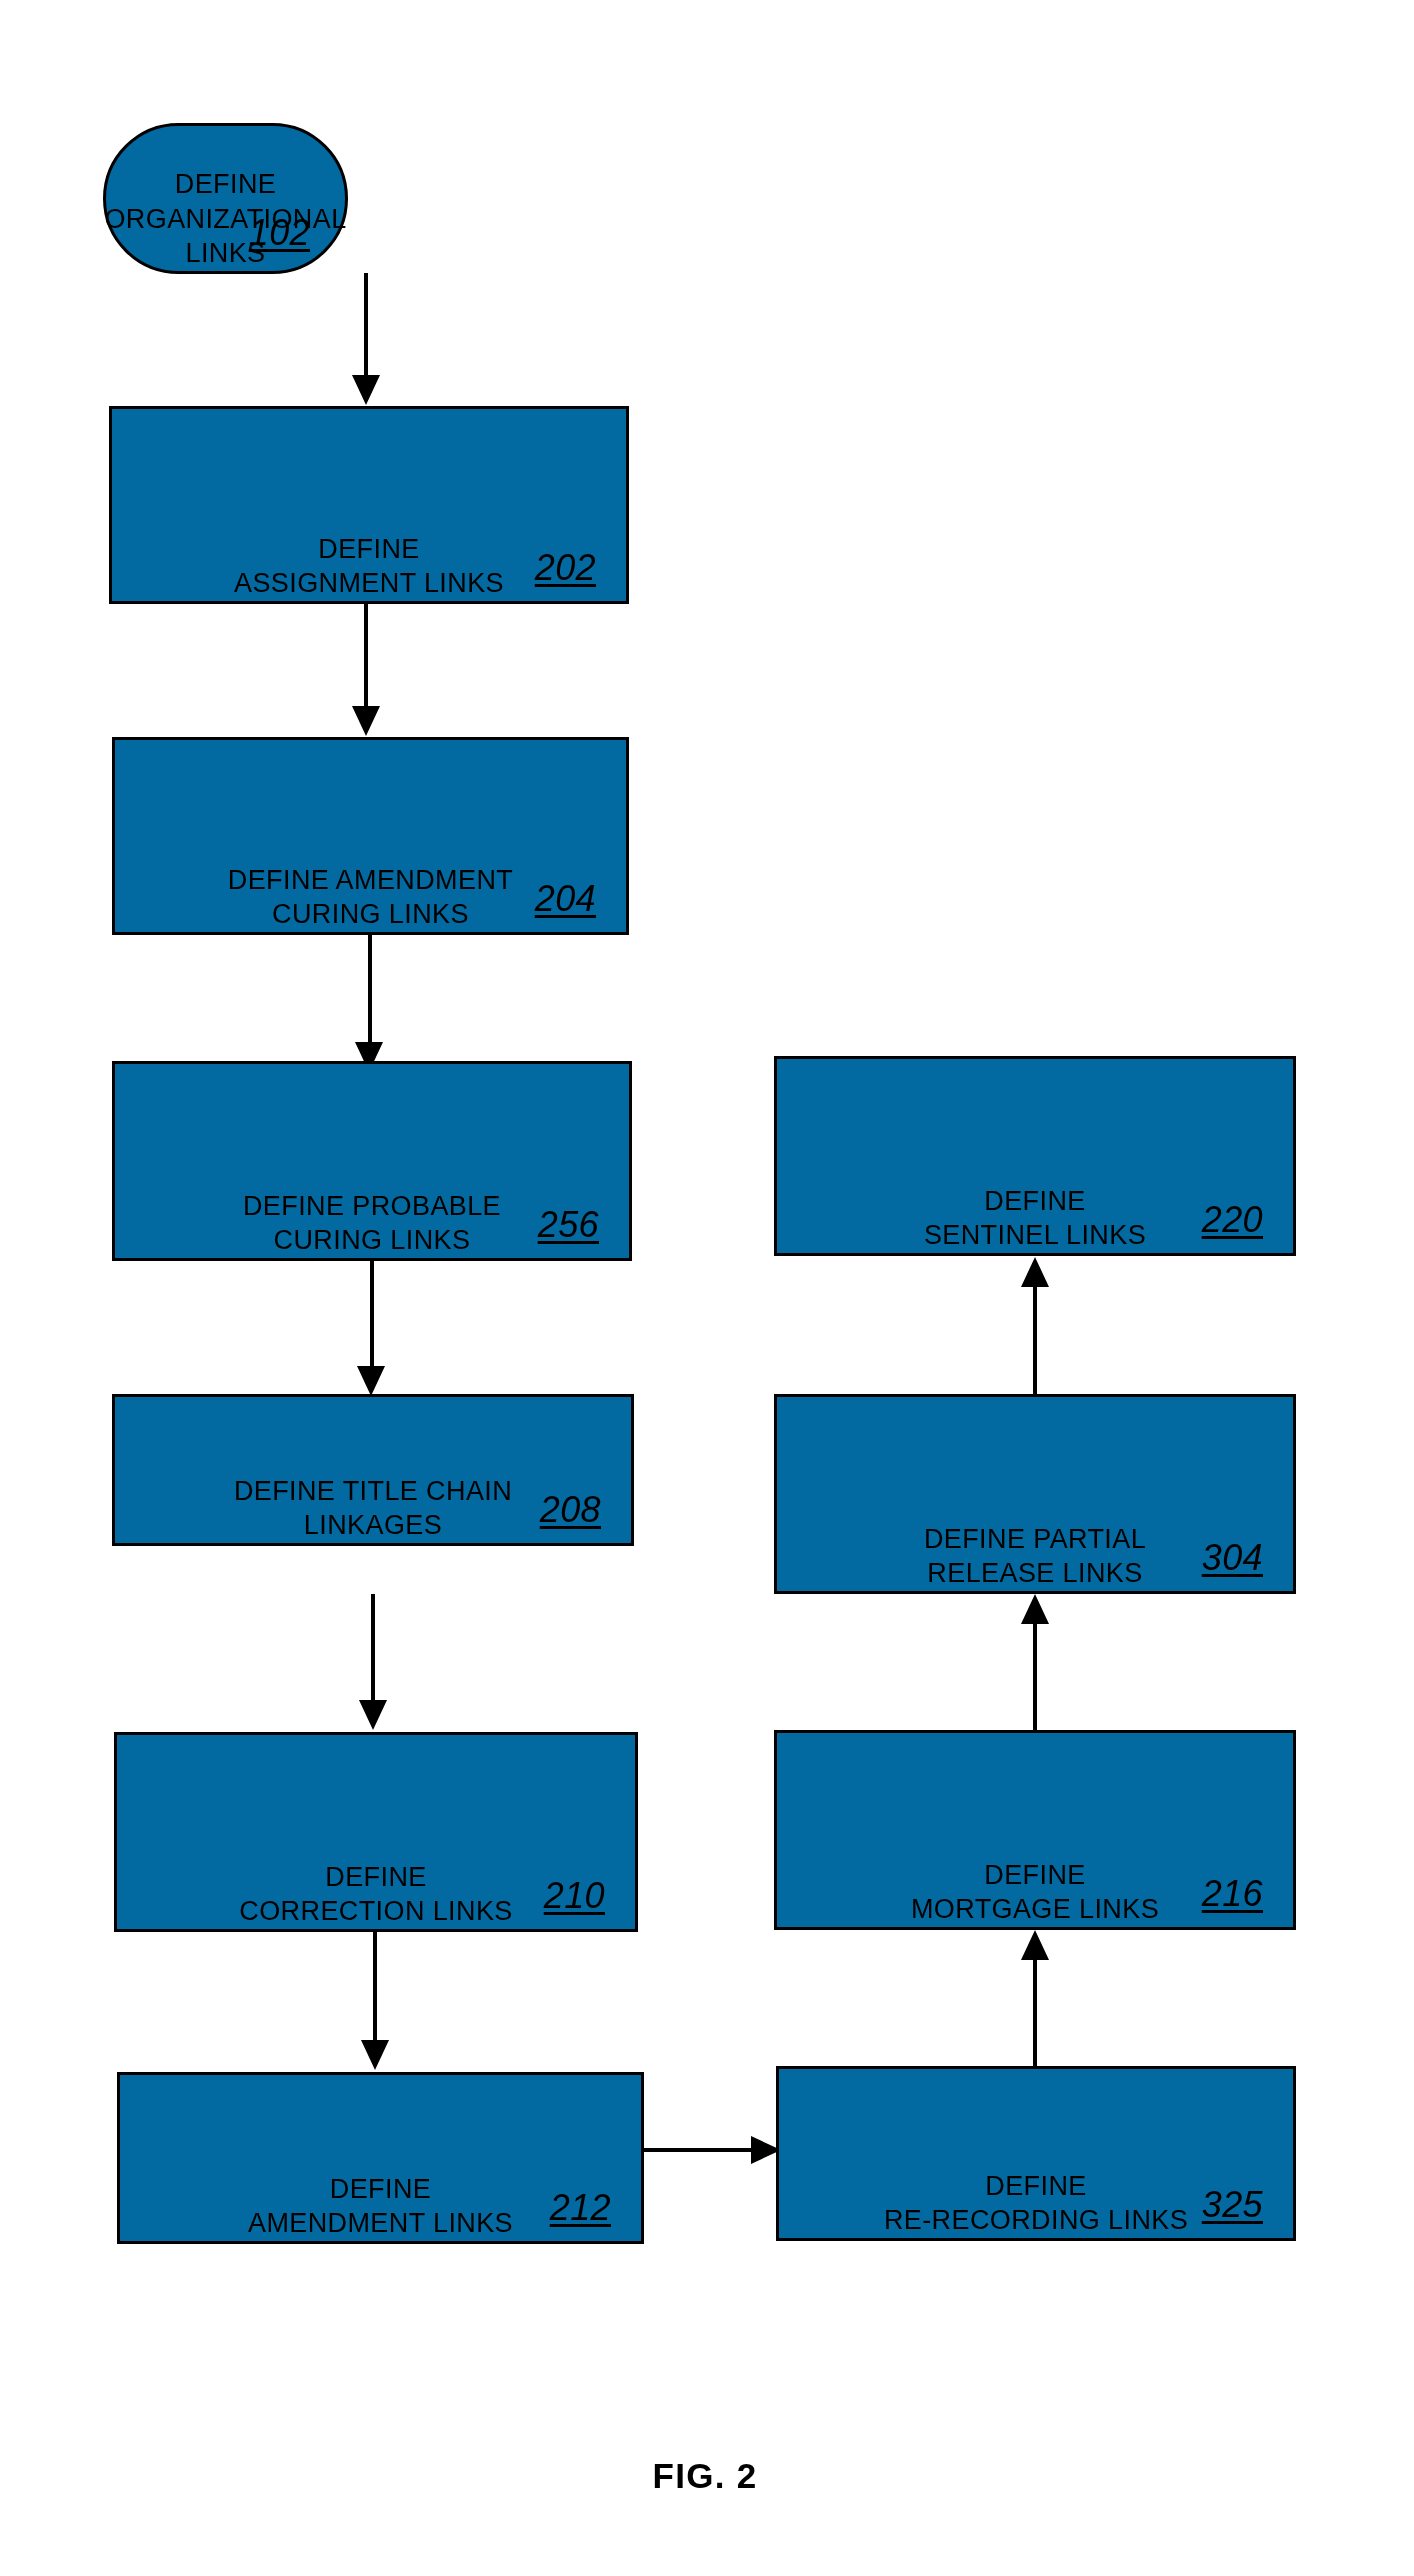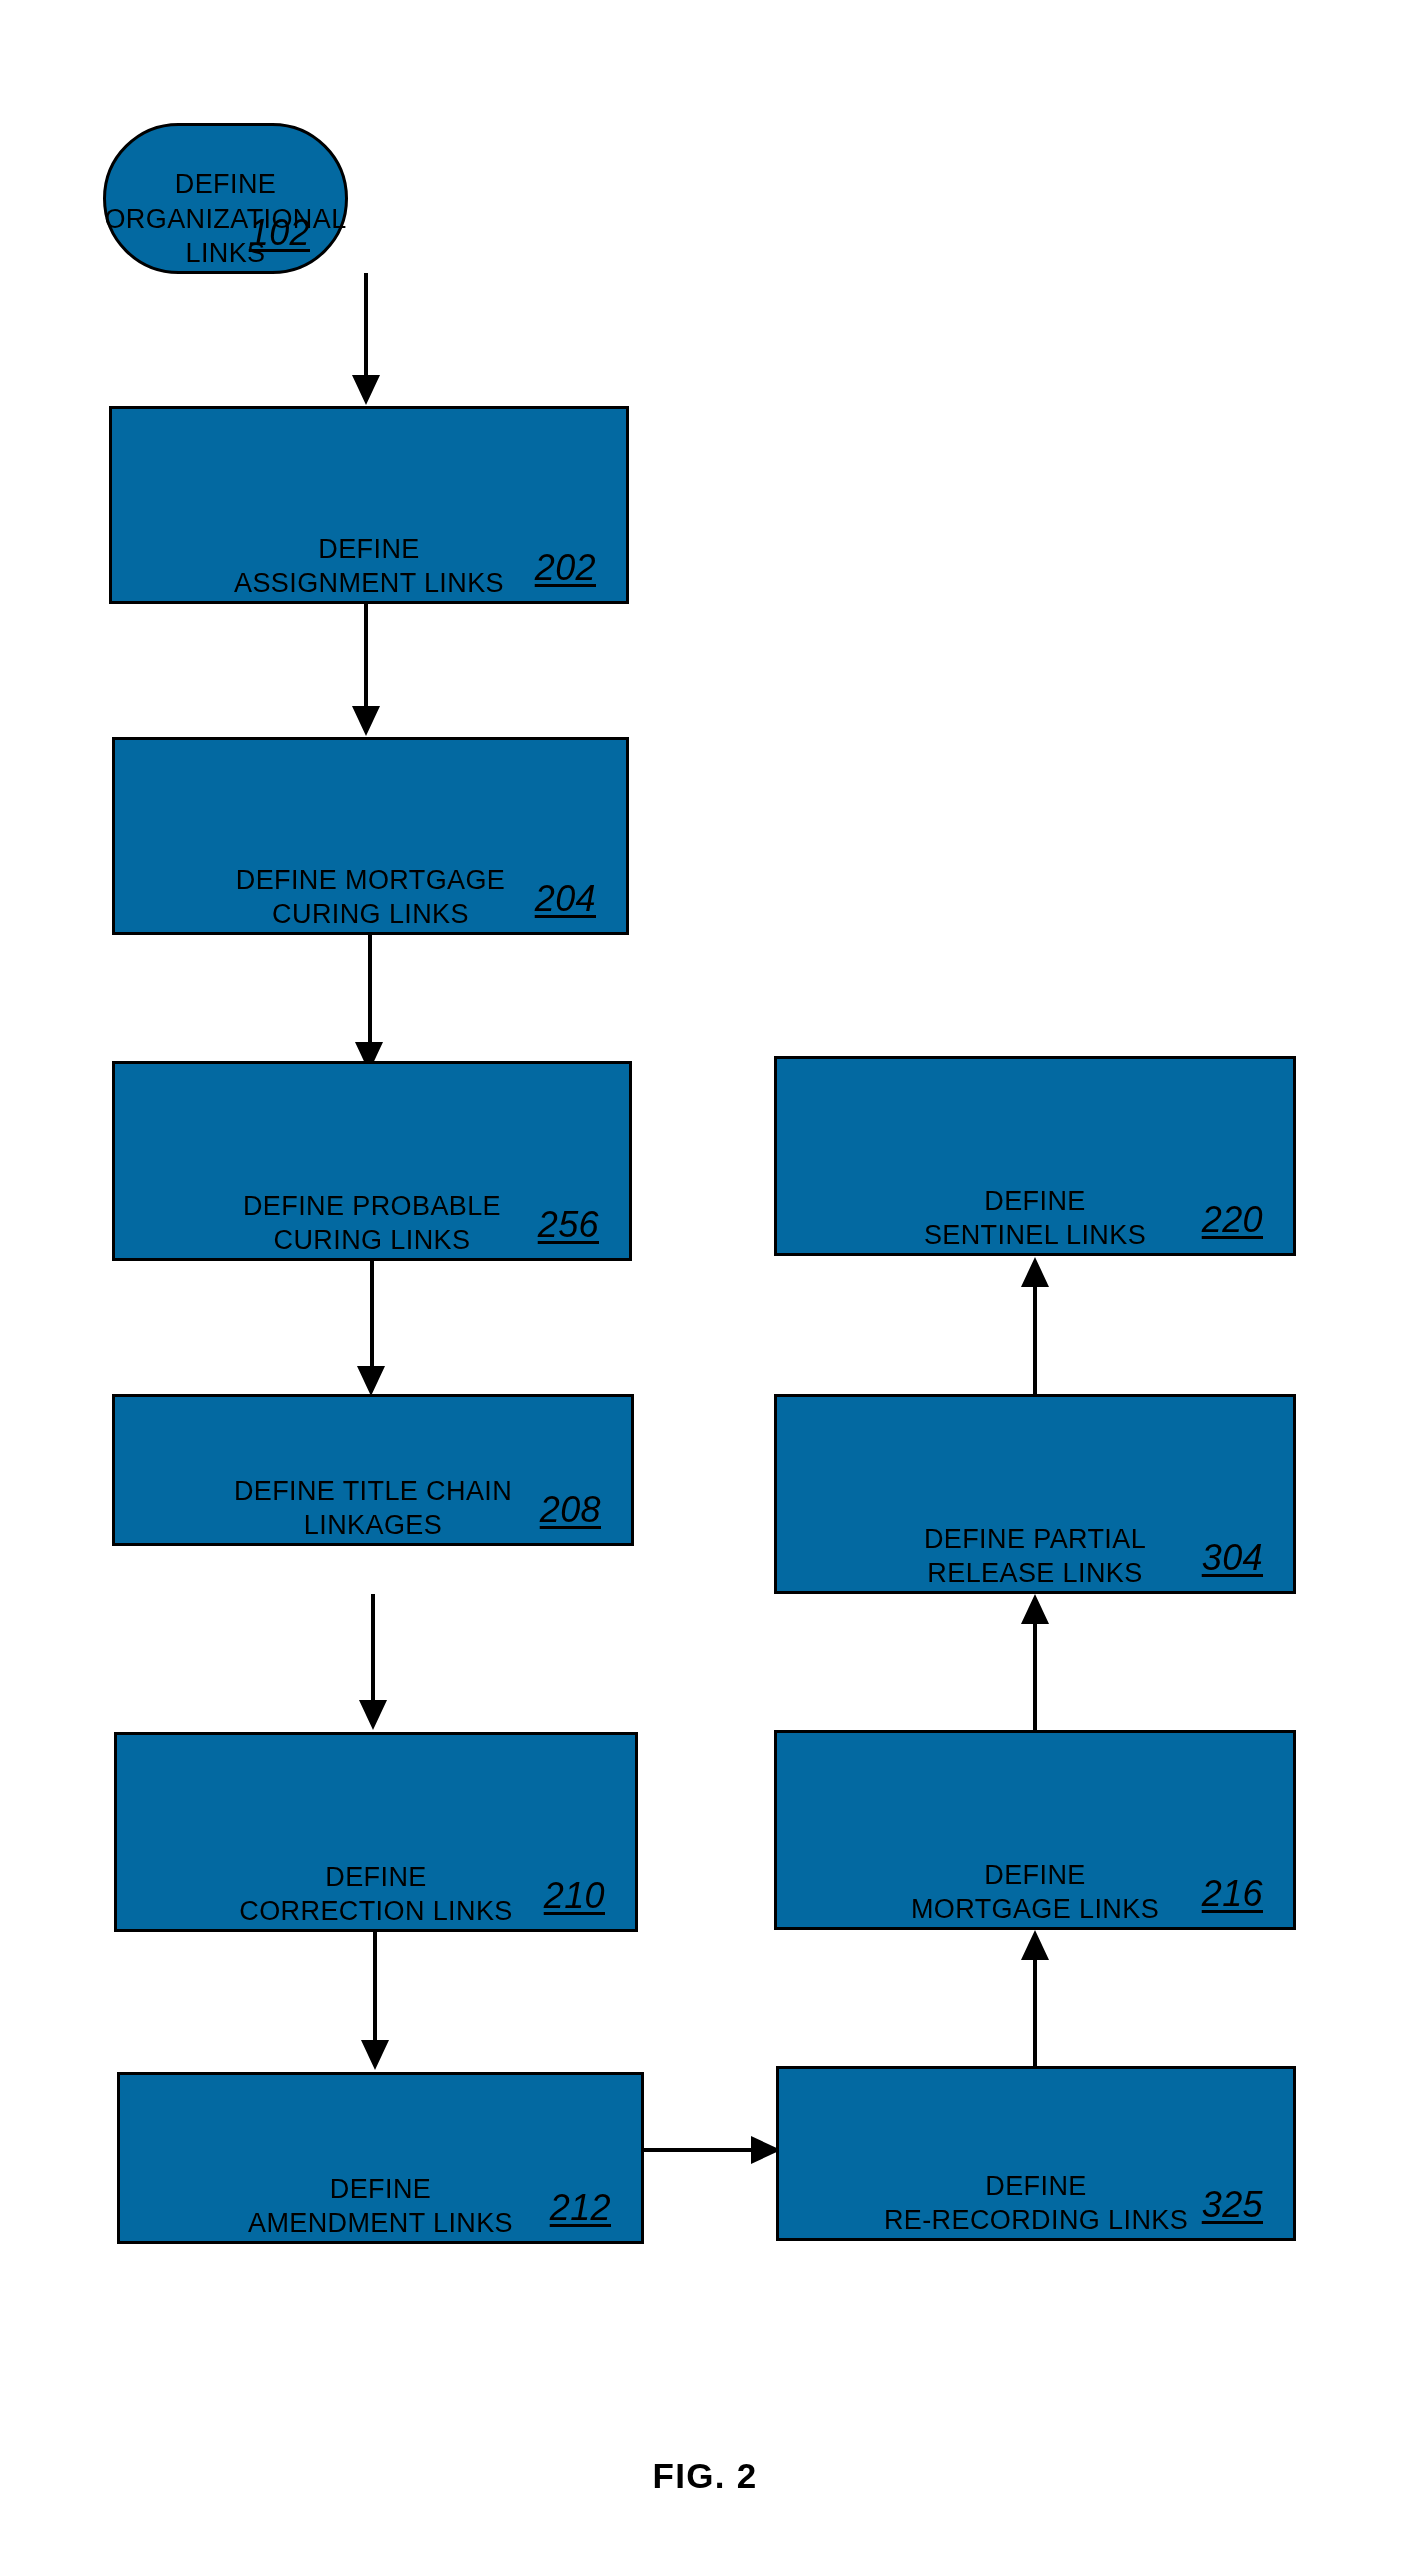--- a/index.html
+++ b/index.html
@@ -119,21 +119,21 @@
 ASSIGNMENT LINKS</div>
     <div class="node-ref">202</div>
   </div>
 
   <div class="conn">
     <div class="conn-line-v" style="left:364px; top:604px; height:105px;"></div>
     <div class="arrowhead down" style="left:352px; top:706px;"></div>
   </div>
 
   <div class="node" style="left:112px; top:737px; width:517px; height:198px;">
-    <div class="node-label">DEFINE MORTGAGE
+    <div class="node-label">DEFINE AMENDMENT
 CURING LINKS</div>
     <div class="node-ref">204</div>
   </div>
 
   <div class="conn">
     <div class="conn-line-v" style="left:368px; top:935px; height:110px;"></div>
     <div class="arrowhead down" style="left:355px; top:1042px;"></div>
   </div>
 
   <div class="node" style="left:112px; top:1061px; width:520px; height:200px;">

